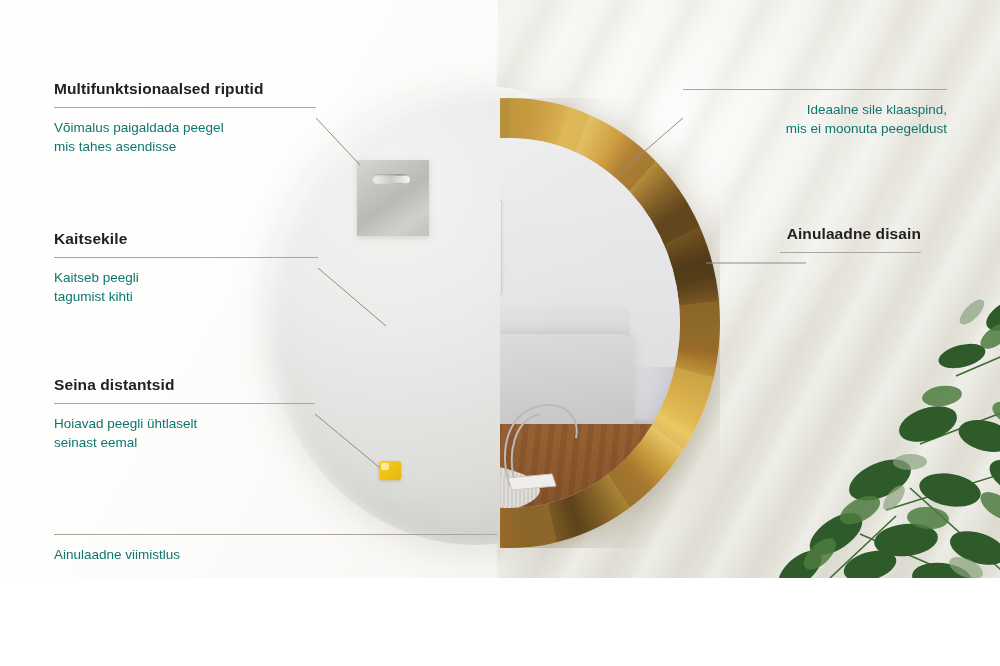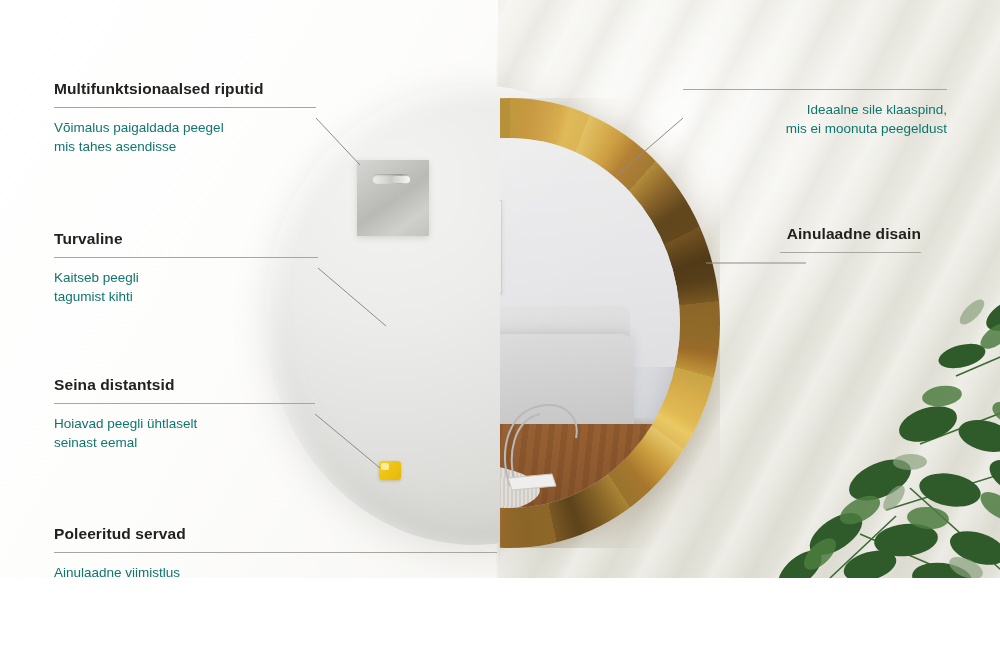--- a/index.html
+++ b/index.html
@@ -292,35 +292,34 @@
   </svg>
 
   <div class="callout c-left" style="top:80px;width:262px;">
     <div class="title">Multifunktsionaalsed riputid</div>
     <div class="rule"></div>
     <div class="desc">Võimalus paigaldada peegel
 mis tahes asendisse</div>
   </div>
 
   <div class="callout c-left" style="top:230px;width:264px;">
-    <div class="title">Turvaline</div>
+    <div class="title">Kaitsekile</div>
     <div class="rule"></div>
     <div class="desc">Kaitseb peegli
 tagumist kihti</div>
   </div>
 
   <div class="callout c-left" style="top:376px;width:261px;">
     <div class="title">Seina distantsid</div>
     <div class="rule"></div>
     <div class="desc">Hoiavad peegli ühtlaselt
 seinast eemal</div>
   </div>
 
   <div class="callout c-left" style="top:525px;width:443px;">
-    <div class="title">Poleeritud servad</div>
     <div class="rule"></div>
     <div class="desc">Ainulaadne viimistlus</div>
   </div>
 
   <div class="callout c-right" style="left:683px;top:80px;width:264px;">
     <div class="rule"></div>
     <div class="desc">Ideaalne sile klaaspind,
 mis ei moonuta peegeldust</div>
   </div>
 

